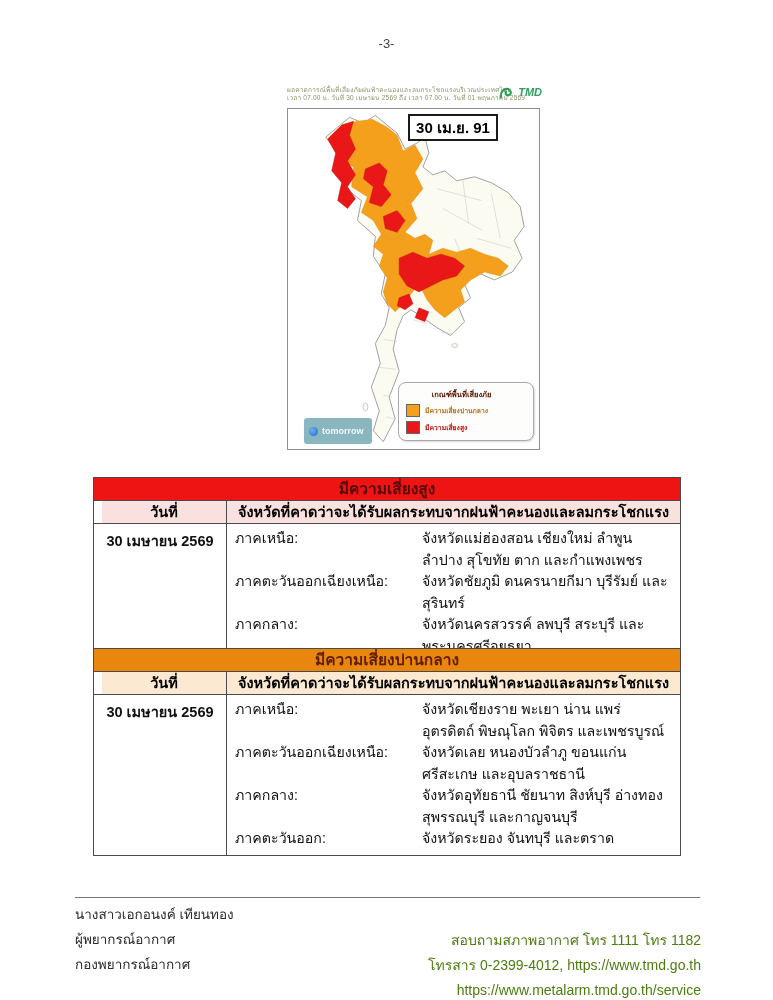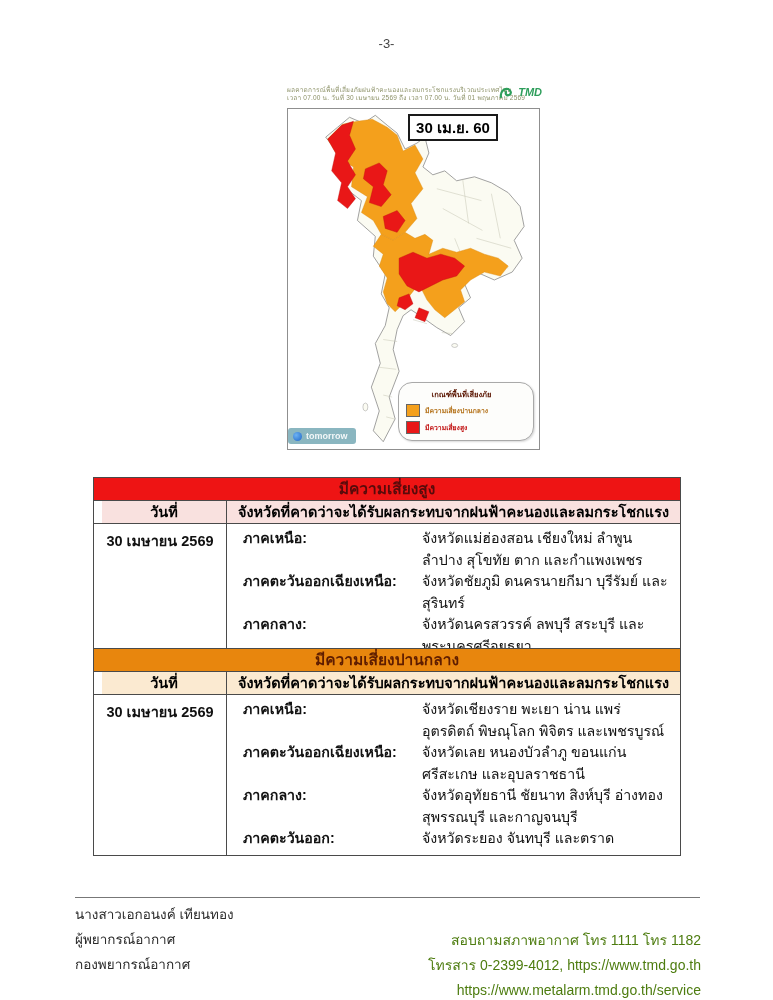--- a/index.html
+++ b/index.html
@@ -19,50 +19,50 @@
   .tmd-logo .txt { font-size:11px; font-weight:bold; color:#2e9e5b; font-style:italic; }
 
   .map-box { position:relative; width:253px; height:342px; border:1px solid #8f8f8f; background:#fff; }
   .map-box svg { position:absolute; left:0; top:0; }
 
   .date-badge { position:absolute; left:120px; top:5px; width:90px; height:27px;
                 background:#fff; border:2px solid #1a1a1a; display:flex; align-items:center;
                 justify-content:center; font-size:15px; font-weight:bold; color:#000; }
 
   .legend { position:absolute; right:5px; bottom:8px; width:136px; background:#fdfdfb;
-            border:1px solid #a9a9a9; border-radius:14px; padding:5px 16px 6px 7px;
+            border:1px solid #a9a9a9; border-radius:8px; padding:5px 16px 6px 7px;
             box-shadow:1px 1px 2px rgba(0,0,0,.15); }
   .legend-title { font-size:7.5px; font-weight:bold; color:#5a1500; text-align:center; margin-bottom:4px; }
   .legend-item { display:flex; align-items:center; gap:5px; margin-top:4px; }
   .legend-swatch { width:14px; height:13px; border:1px solid #666; flex:0 0 auto; }
   .legend-label { font-size:6.8px; font-weight:bold; }
   .legend-item:nth-child(2) .legend-label { color:#b4721a; }
   .legend-item:nth-child(3) .legend-label { color:#c21414; }
 
-  .tomorrow-badge { position:absolute; left:0; bottom:5px; height:16px; padding:0 8px 0 5px;
+  .tomorrow-badge { position:absolute; left:16px; bottom:5px; height:26px; padding:0 8px 0 5px;
                     background:#8ab6c0; border-radius:3px; display:flex; align-items:center; gap:4px; }
   .tomorrow-badge .dot { width:9px; height:9px; border-radius:50%;
                          background:radial-gradient(circle at 35% 35%, #6db2f2, #1e66c8); }
   .tomorrow-badge .txt { color:#f2f7f8; font-size:9px; font-weight:bold; }
 
   
   .risk-table { position:absolute; left:93px; width:588px; border:1.5px solid #4a4a4a; background:#fff; }
   .rt-title { height:22px; line-height:22px; text-align:center; font-weight:bold; font-size:15.5px; }
   .high .rt-title { background:#ee1414; color:#570b0b; }
   .medium .rt-title { background:#e8860d; color:#5e1d00; }
   .rt-head { display:grid; grid-template-columns:133px 1fr; border-top:1px solid #4a4a4a; }
   .rt-head > div { height:22px; line-height:22px; text-align:center; font-weight:bold; font-size:14.5px; color:#000; }
   .rt-head > div:first-child { border-right:1px solid #4a4a4a;margin-left:8px; }
   .high .rt-head > div { background:#f9e1df; }
   .medium .rt-head > div { background:#fbead1; }
   .rt-body { display:grid; grid-template-columns:133px 1fr; border-top:1px solid #4a4a4a; }
   .rt-date { border-right:1px solid #4a4a4a; text-align:center; font-weight:bold; font-size:14.5px; padding-top:5px; }
   .rt-rows { padding:4px 6px 5px 8px; }
   .rt-row { display:grid; grid-template-columns:187px 1fr; line-height:21.5px; font-size:14.2px; }
-  .rt-region { font-weight:bold; white-space:nowrap;margin-left:8px; }
+  .rt-region { font-weight:normal; white-space:nowrap; }
 
   .t-high { top:477px; }
   .t-medium { top:648px; }
 
   
   .footer-rule { position:absolute; left:75px; top:897px; width:625px; border-top:1px solid #777; }
   .footer-left { position:absolute; left:75px; top:902px; font-size:13.5px; color:#2c2c2c; }
   .footer-left div { line-height:25px; }
   .footer-right { position:absolute; right:72px; top:902px; text-align:right; font-size:14px; color:#4d7c0f;margin-top:26px; }
   .footer-right div { line-height:25px; }
@@ -109,21 +109,21 @@
           <polygon points="96,108 110,102 118,112 110,124 98,120"></polygon>
           <polygon points="112,150 126,144 140,150 154,146 168,150 178,158 170,168 156,172 144,178 132,184 120,178 112,166"></polygon>
           <polygon points="112,190 122,186 126,196 118,202 110,198"></polygon>
           <polygon points="132,200 142,204 138,214 128,210"></polygon>
         </g>
 
         <ellipse cx="78" cy="300" rx="2.5" ry="4" fill="#fbfbf2" stroke="#9a9a9a" stroke-width="0.5"></ellipse>
         <ellipse cx="168" cy="238" rx="3" ry="2" fill="#fbfbf2" stroke="#9a9a9a" stroke-width="0.5"></ellipse>
       </svg>
 
-      <div class="date-badge">30 เม.ย. 60</div>
+      <div class="date-badge">30 เม.ย. 91</div>
 
       <div class="legend">
         <div class="legend-title">เกณฑ์พื้นที่เสี่ยงภัย</div>
         <div class="legend-item">
           <span class="legend-swatch" style="background:#F4A01C"></span>
           <span class="legend-label">มีความเสี่ยงปานกลาง</span>
         </div>
         <div class="legend-item">
           <span class="legend-swatch" style="background:#E91717"></span>
           <span class="legend-label">มีความเสี่ยงสูง</span>

